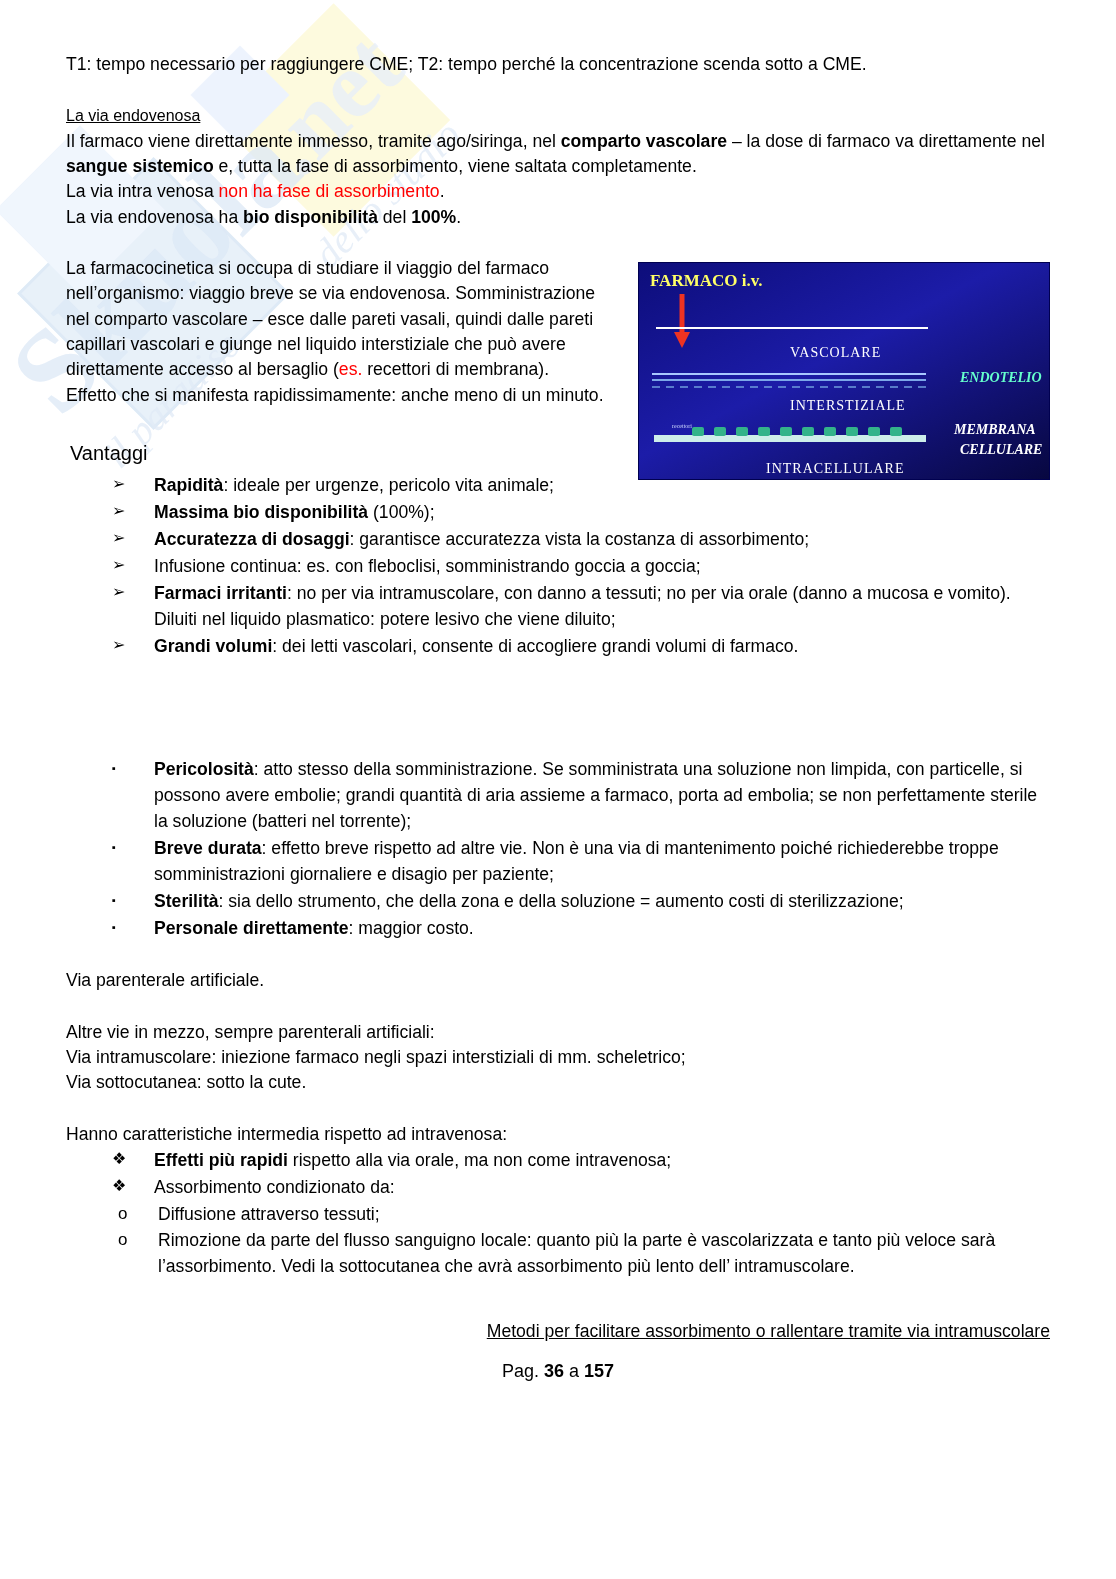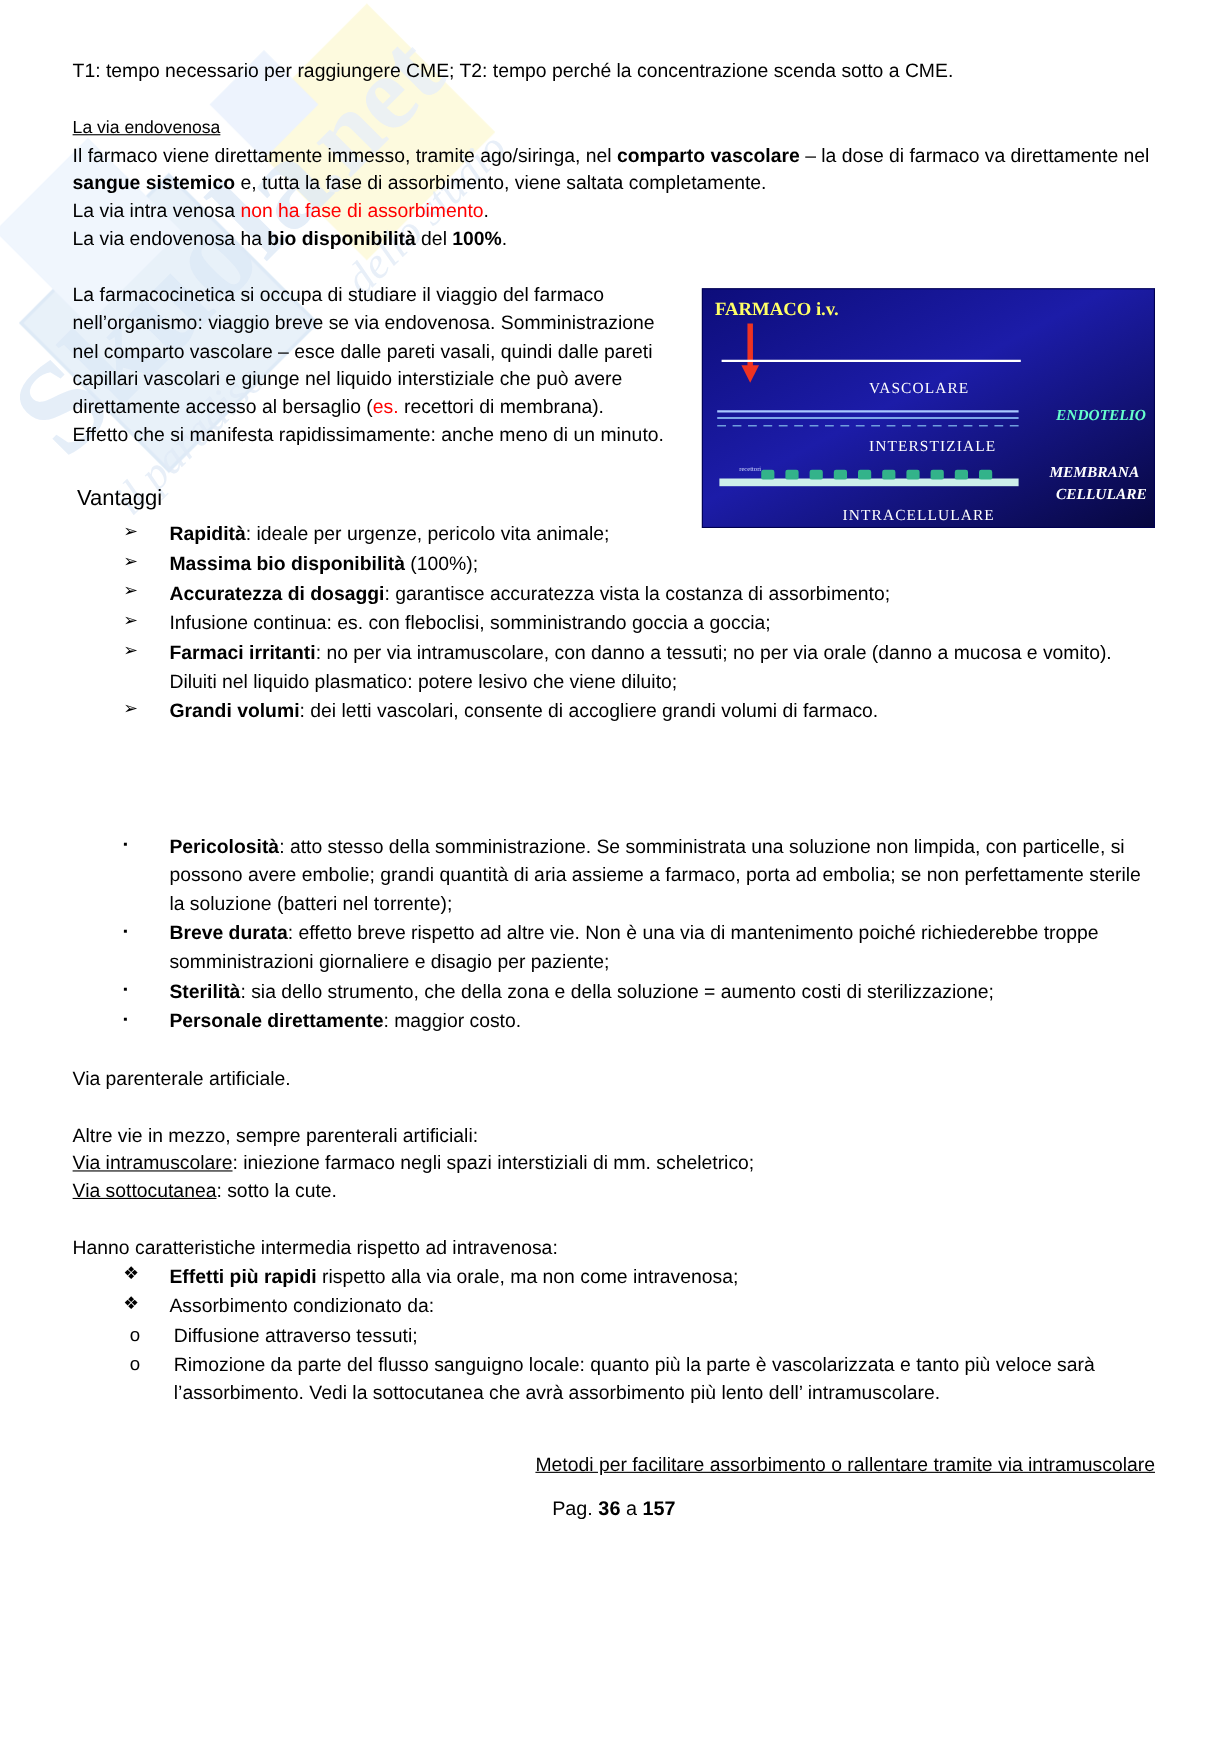--- a/index.html
+++ b/index.html
@@ -39,21 +39,21 @@
     line-height: 1.44;
     color: #000000;
   }
   p { margin: 0; }
   .gap { height: 26px; }
   .gap-lg { height: 40px; }
   .gap-xl { height: 96px; }
 
   b, .b { font-weight: bold; }
   .red { color: #ff0000; }
-  .u { text-decoration: underline; }
+  .u { }
 
   h2.heading {
     font-size: 16px;
     font-weight: normal;
     margin: 0;
     display: inline-block;
     text-decoration: underline;
     line-height: 1.3;
   }
   .section-title {

